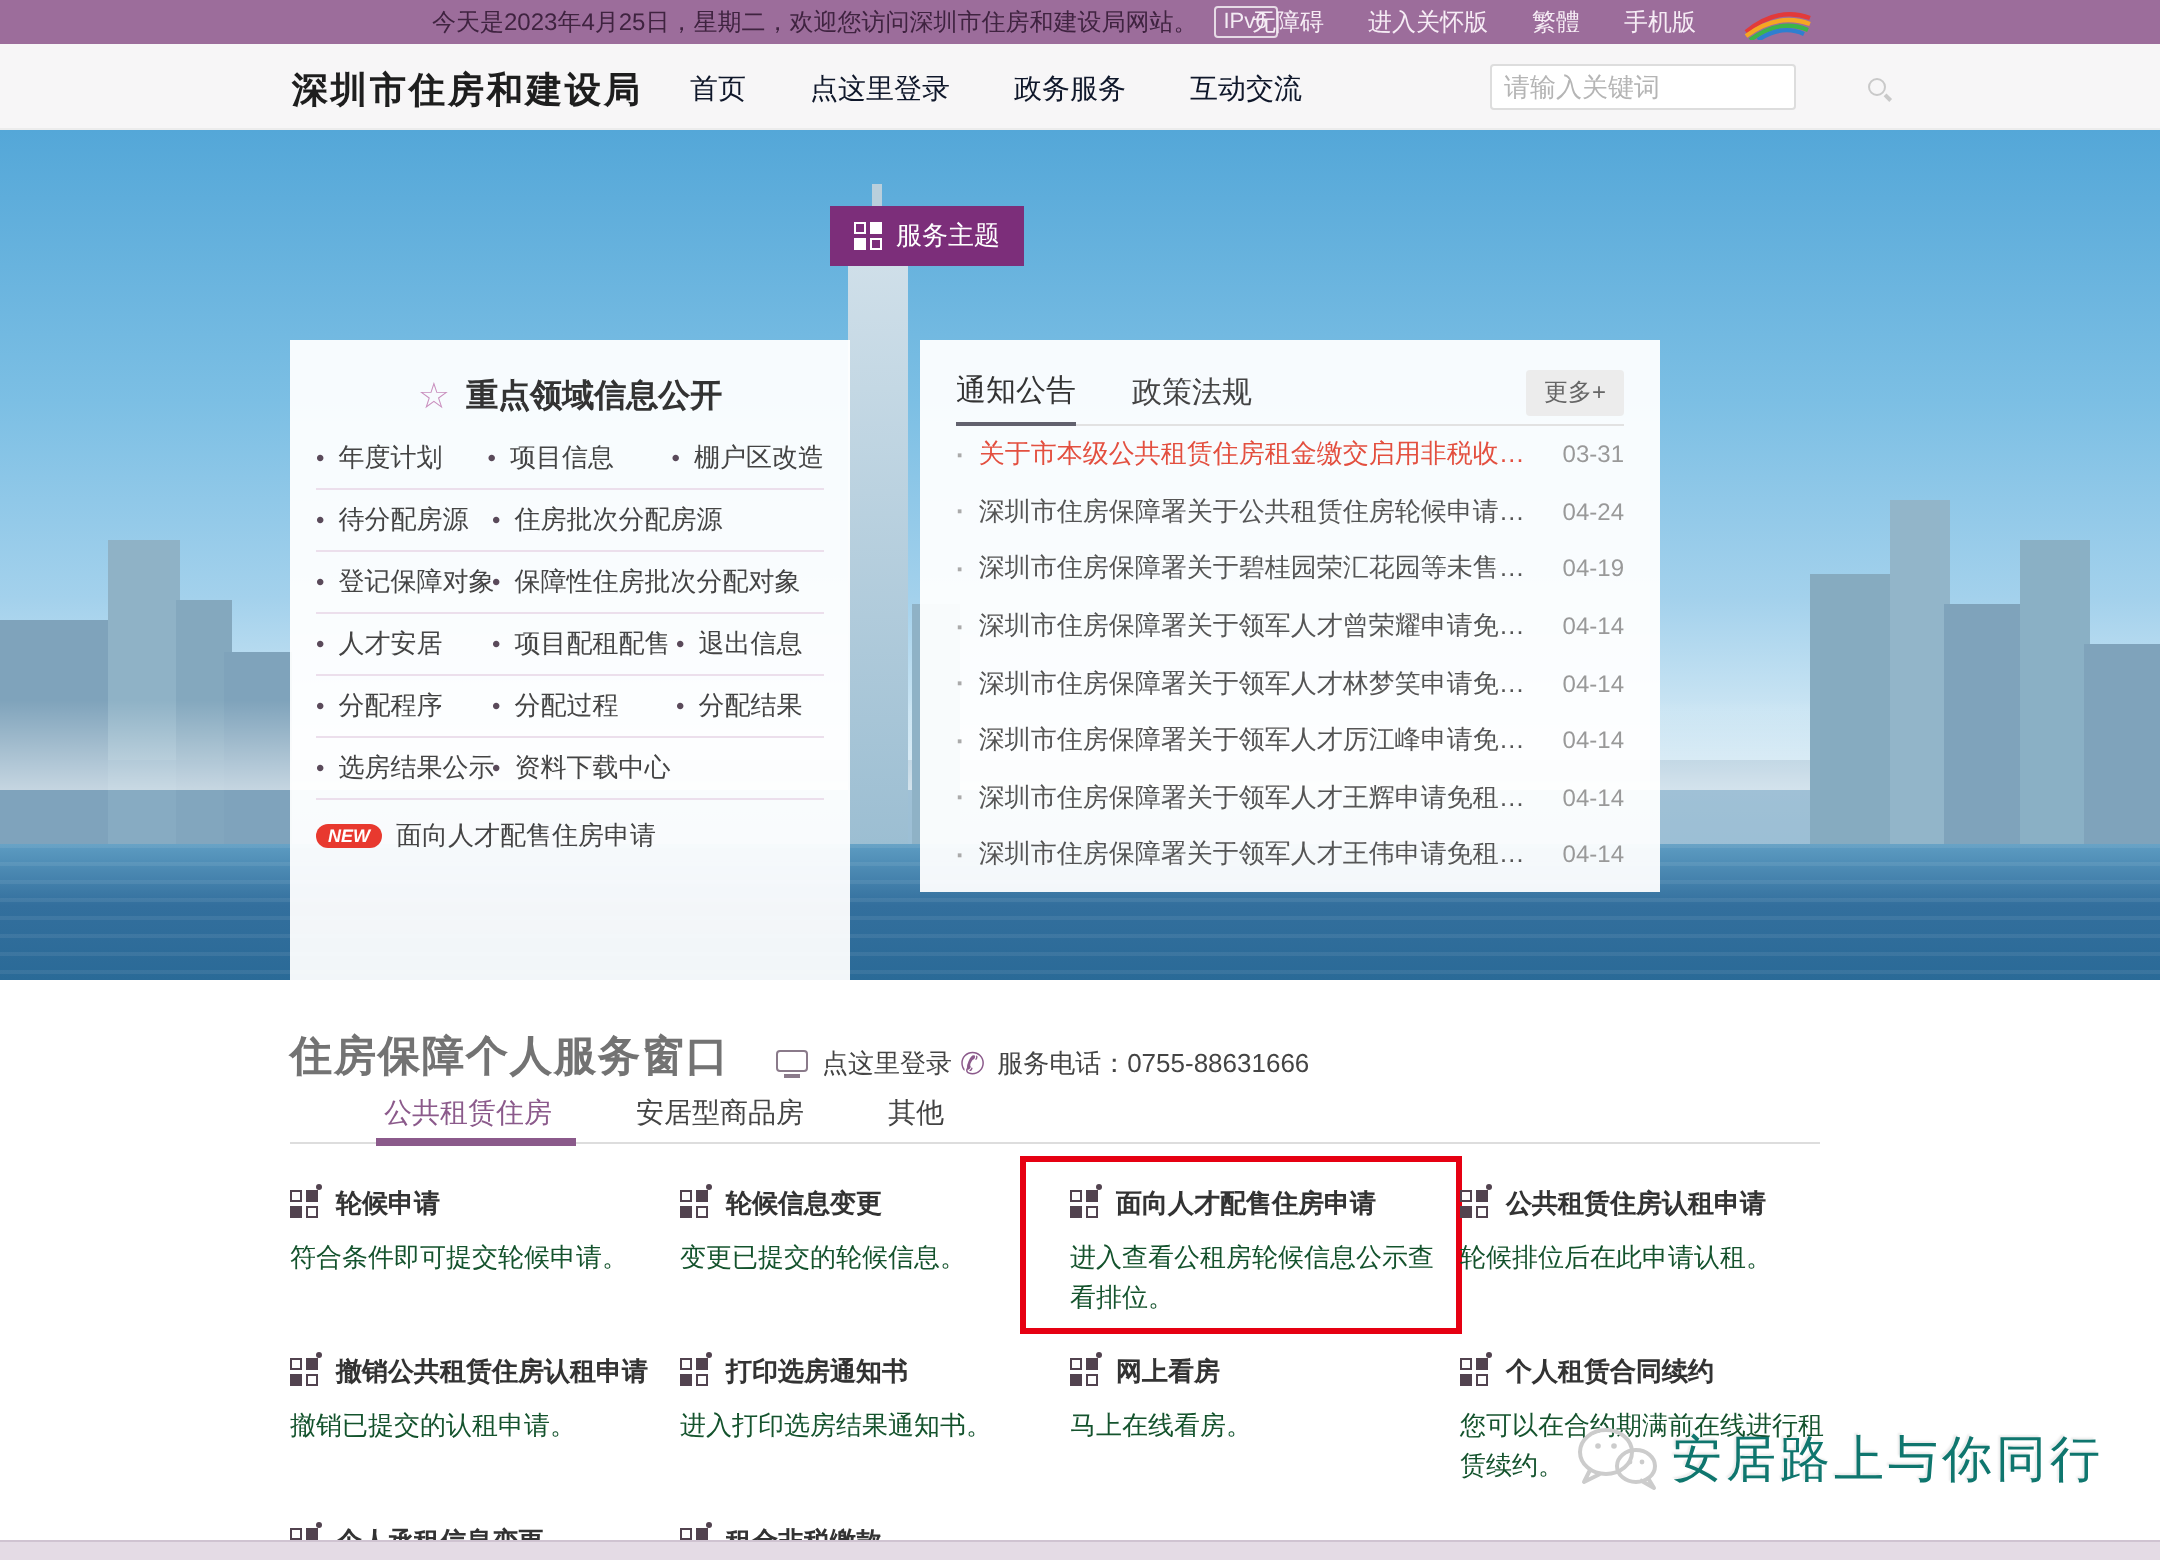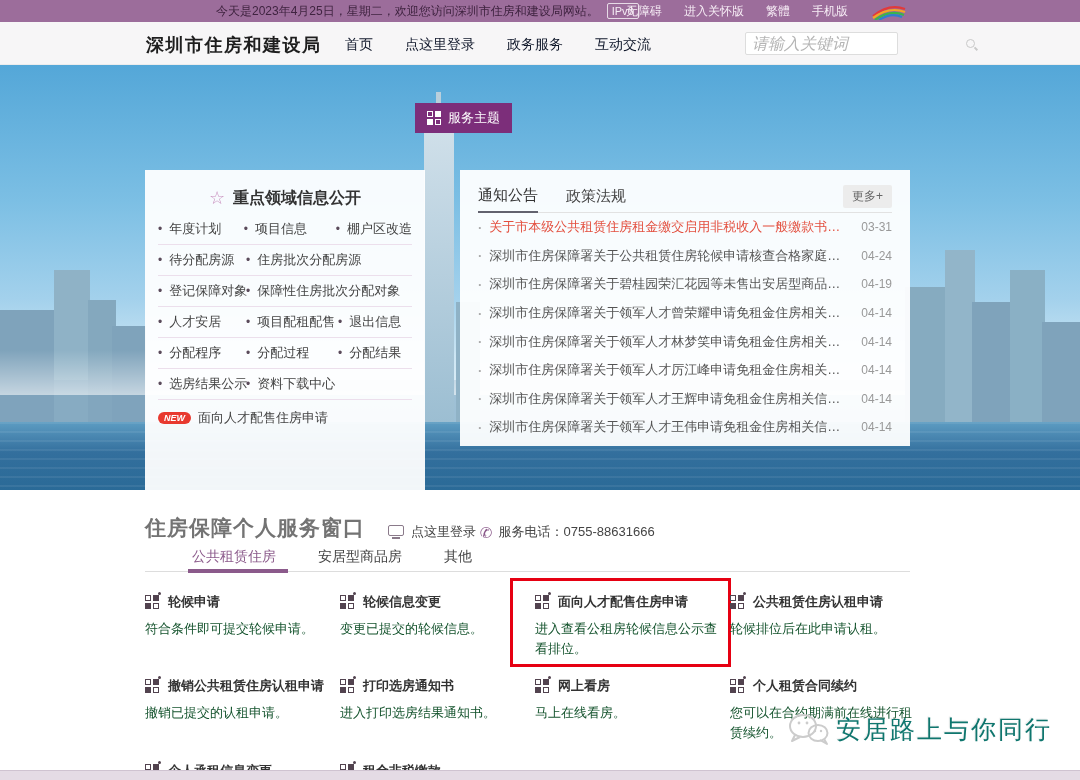--- a/index.html
+++ b/index.html
@@ -17,21 +17,21 @@
   .topbar-right { position:absolute; right:172px; top:0; height:22px; display:flex; align-items:center; gap:22px; font-size:12px; color:#f6ecf5; }
   .topbar-right span { cursor:pointer; }
   .logo-swoosh { width:38px; height:18px; display:block; }
 
   
   .header { position:absolute; top:22px; left:0; width:1080px; height:43px; background:#f7f6f7; border-bottom:1px solid #ececec; }
   .site-title { position:absolute; left:146px; top:11px; font-size:18px; font-weight:bold; color:#1e1e1e; letter-spacing:1.5px; }
   .main-nav { position:absolute; left:345px; top:14px; display:flex; gap:32px; font-size:14px; color:#0f172a; }
   .main-nav span { cursor:pointer; }
   .search-box { position:absolute; right:182px; top:10px; width:153px; height:23px; background:#fff; border:1px solid #ddd; border-radius:2px; display:flex; align-items:center; }
-  .search-box input { flex:1; border:none; outline:none; background:transparent; font-size:16px; color:#7f1d1d; padding:0 6px; font-family:inherit;font-style:italic; }
+  .search-box input { flex:1; border:none; outline:none; background:transparent; font-size:13px; color:#7f1d1d; padding:0 6px; font-family:inherit; }
   .search-box input::placeholder { color:#b5b5b5; }
   .search-icon { width:9px; height:9px; border:1.5px solid #c9c9c9; border-radius:50%; position:relative; margin-right:8px; flex:none; }
   .search-icon::after { content:''; position:absolute; width:1.5px; height:4px; background:#c9c9c9; left:8px; top:7px; transform:rotate(-45deg); }
 
   
   .hero { position:absolute; top:65px; left:0; width:1080px; height:425px; overflow:hidden;
     background:linear-gradient(180deg,#54a7d8 0%,#7cbfe4 32%,#a3d1ec 55%,#c9e4f3 68%,#bcdced 80%,#a9d0e6 100%); }
   .haze { position:absolute; left:0; right:0; bottom:95px; height:45px; background:linear-gradient(180deg,rgba(255,255,255,0),rgba(255,255,255,.55)); }
   .band { position:absolute; left:0; right:0; bottom:68px; height:42px; background:rgba(128,163,190,.5); }
   .bld { position:absolute; bottom:68px; }
@@ -66,21 +66,21 @@
   .star-icon::before { content:'☆'; }
   .lp-row { display:flex; align-items:center; height:31px; border-bottom:1px solid #ecdfec; font-size:13px; color:#444; }
   .lp-link { display:flex; align-items:center; cursor:pointer; white-space:nowrap; }
   .lp-link::before { content:'•'; color:#5a4a5a; margin-right:7px; font-size:12px; }
   .lp-link:nth-child(1) { width:88px; }
   .lp-link:nth-child(2) { min-width:92px; }
   .lp-new { display:flex; align-items:center; height:36px; font-size:13px; color:#444; }
   .new-badge { background:#e8392f; color:#fff; font-size:9px; font-style:italic; font-weight:bold; border-radius:8px; padding:1px 6px; margin-right:7px; }
 
   
-  .right-panel { position:absolute; left:460px; top:170px; width:450px; height:276px; background:rgba(255,255,255,.94); padding:10px 18px 0; }
+  .right-panel { position:absolute; left:460px; top:170px; width:370px; height:276px; background:rgba(255,255,255,.94); padding:10px 18px 0; }
   .np-tabs { display:flex; align-items:center; border-bottom:1px solid #e2e2e2; height:33px; }
   .np-tab { font-size:15px; color:#444; margin-right:28px; cursor:pointer; height:33px; display:flex; align-items:center; }
   .np-tab.active { color:#333; border-bottom:2px solid #62626e; margin-bottom:-1px; }
   .more-btn { margin-left:auto; background:#ececec; color:#666; font-size:12px; padding:3px 9px; border-radius:2px; cursor:pointer; }
   .notice-row { display:flex; align-items:center; height:28.6px; font-size:13px; color:#555; cursor:pointer; }
   .notice-row::before { content:'·'; color:#aaa; margin-right:7px; font-weight:bold; }
   .notice-title { flex:1; white-space:nowrap; overflow:hidden; text-overflow:ellipsis; margin-right:14px; }
   .notice-row.hl .notice-title { color:#e34f3f; }
   .notice-date { color:#999; font-size:12px; flex:none; }
 

